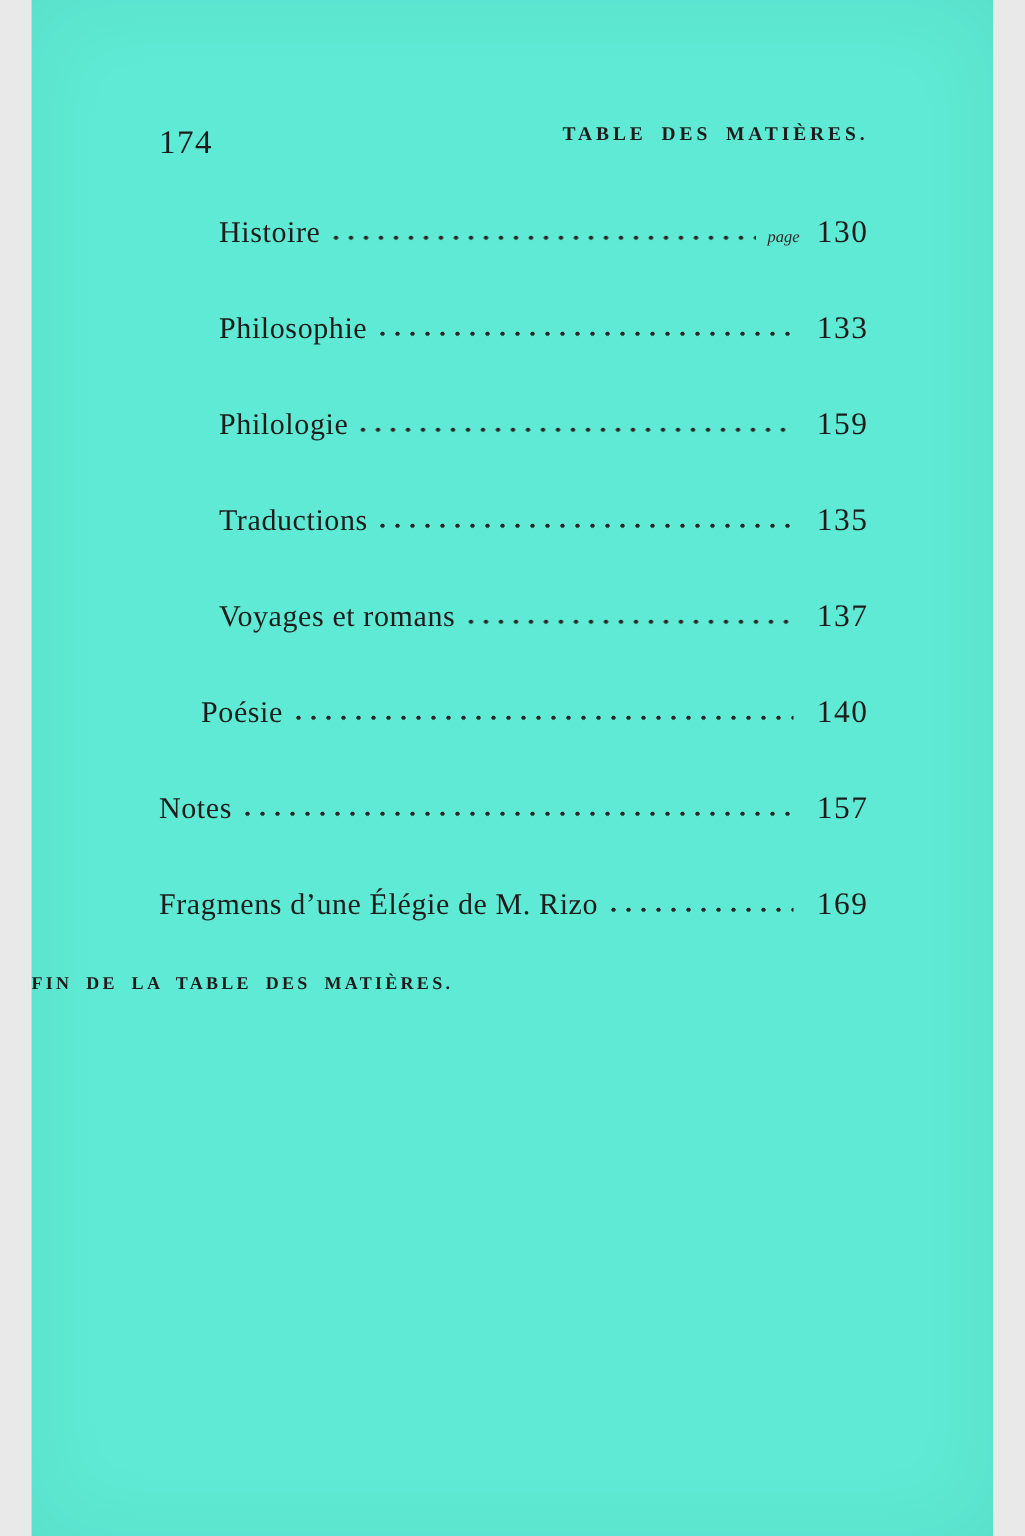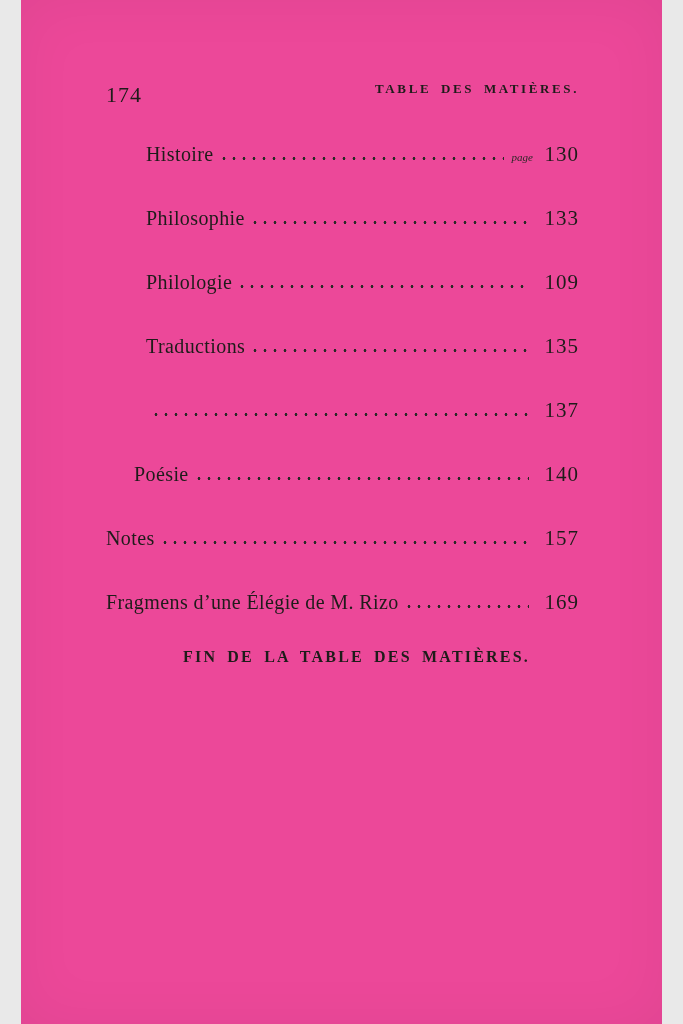--- a/index.html
+++ b/index.html
@@ -5,21 +5,21 @@
   html, body {
     margin: 0;
     padding: 0;
     background: #e9e9e9;
   }
   .page {
     position: relative;
     width: 641px;
     height: 1024px;
     margin: 0 auto;
-    background: #ec4899;
+    background: #5eead4;
     box-shadow: inset 0 0 60px rgba(0,0,0,0.05);
     font-family: "Liberation Serif", "DejaVu Serif", serif;
     color: #1e1c1a;
     overflow: hidden;
     box-sizing: border-box;
   }
   .headline {
     position: absolute;
     top: 78px;
     left: 85px;
@@ -85,26 +85,24 @@
     min-width: 42px;
     text-align: right;
     letter-spacing: 1px;
     white-space: nowrap;
   }
   .footer-note {
     position: absolute;
     top: 648px;
     left: 0;
     right: 0;
-    text-align: center;
-    font-size: 16px;
+    font-size: 12px;
     font-weight: 700;
     letter-spacing: 2.2px;
     word-spacing: 4px;
-    padding-left: 30px;
   }
 </style>
 </head>
 <body>
 
 <div class="page">
 
   <div class="headline">
     <span class="folio">174</span>
     <span class="running-head">TABLE DES MATIÈRES.</span>
@@ -123,31 +121,32 @@
       <span class="label">Philosophie</span>
       <span class="dots"></span>
       <span class="page-word"></span>
       <span class="page-num">133</span>
     </div>
 
     <div class="entry indent-2">
       <span class="label">Philologie</span>
       <span class="dots"></span>
       <span class="page-word"></span>
-      <span class="page-num">109</span>
+      <span class="page-num">159</span>
     </div>
 
     <div class="entry indent-2">
       <span class="label">Traductions</span>
       <span class="dots"></span>
       <span class="page-word"></span>
       <span class="page-num">135</span>
     </div>
 
     <div class="entry indent-2">
+      <span class="label">Voyages et romans</span>
       <span class="dots"></span>
       <span class="page-word"></span>
       <span class="page-num">137</span>
     </div>
 
     <div class="entry indent-1">
       <span class="label">Poésie</span>
       <span class="dots"></span>
       <span class="page-word"></span>
       <span class="page-num">140</span>

